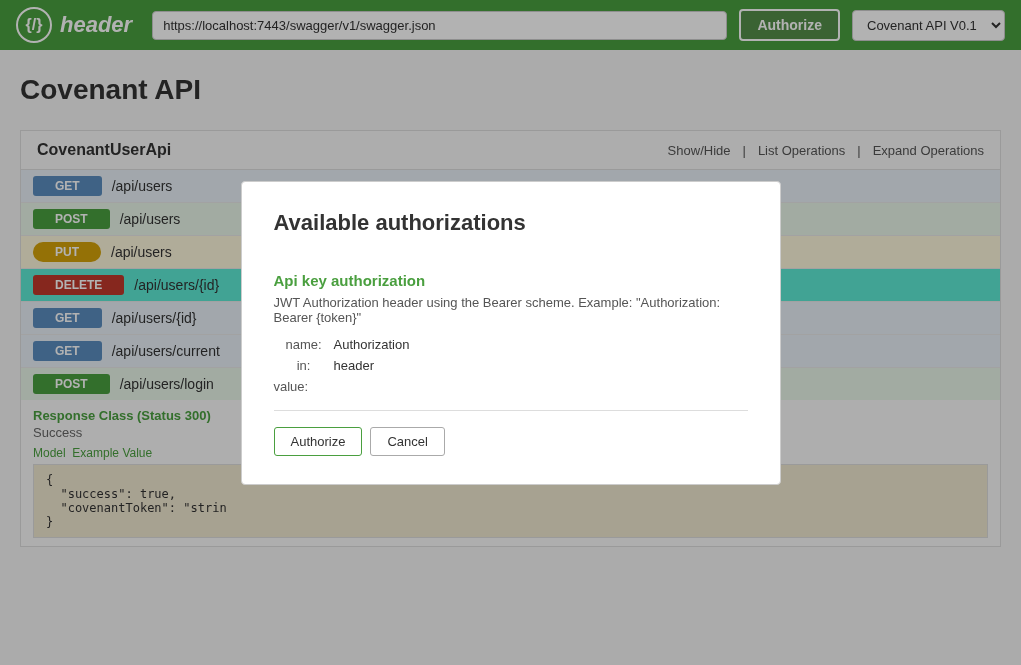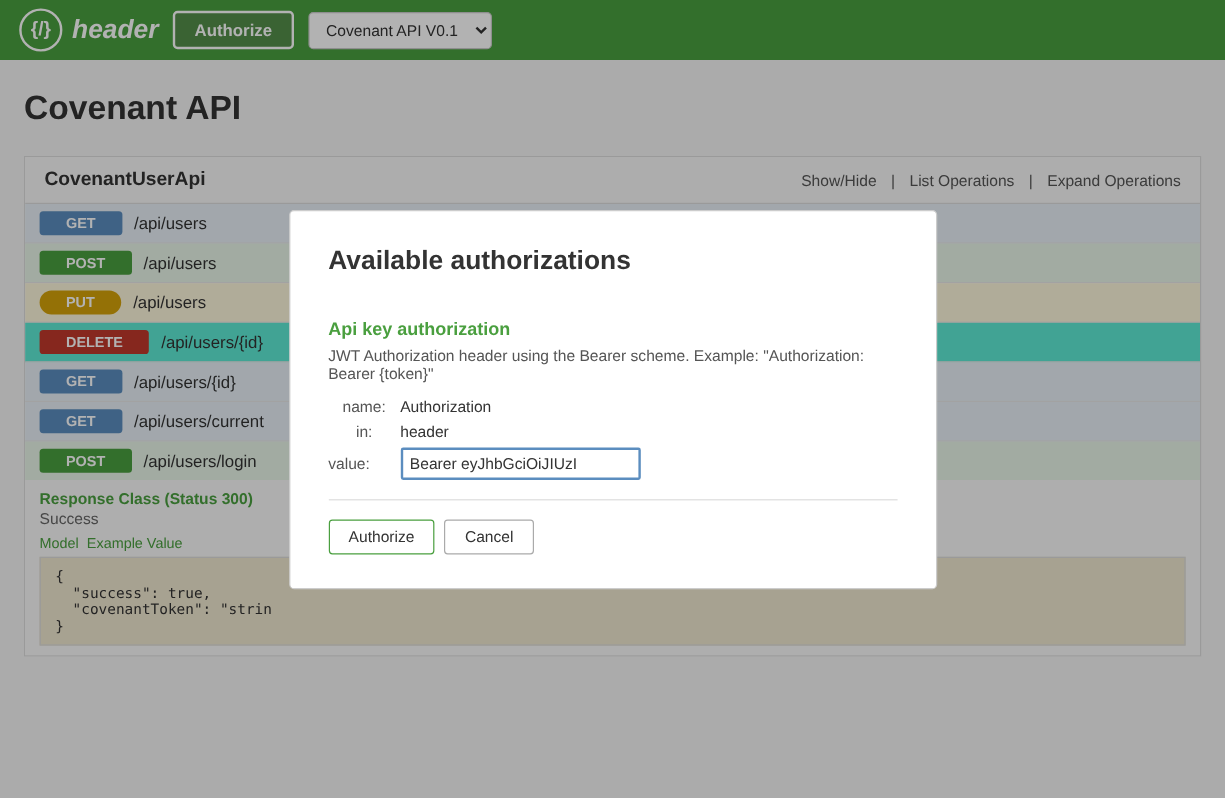--- a/index.html
+++ b/index.html
@@ -295,20 +295,21 @@
 </head>
 <body>
 
 <header class="header">
   <div class="header-logo">
     <div class="header-logo-icon">
       <span>{/}</span>
     </div>
     <span class="header-logo-text">header</span>
   </div>
+  <input class="header-url-bar" type="text" value="https://localhost:7443/swagger/v1/swagger.json" style="">
   <button class="header-authorize-btn">Authorize</button>
   <select class="header-version-select"><option>Covenant API V0.1</option></select>
 </header>
 
 <div class="main">
   <h1 class="page-title">Covenant API</h1>
 
   <div class="api-section">
     <div class="api-section-header">
       <span class="api-section-title">CovenantUserApi</span>
@@ -377,21 +378,20 @@
     <div class="auth-field-row">
       <span class="auth-field-label">name:</span>
       <span class="auth-field-value">Authorization</span>
     </div>
     <div class="auth-field-row">
       <span class="auth-field-label">in:</span>
       <span class="auth-field-value">header</span>
     </div>
     <div class="auth-value-row">
       <span class="auth-value-label">value:</span>
-      <input class="auth-value-input" type="text" value="Bearer eyJhbGciOiJIUzI" style="">
     </div>
 
     <hr class="modal-divider">
 
     <div class="modal-actions">
       <button class="btn-authorize">Authorize</button>
       <button class="btn-cancel">Cancel</button>
     </div>
   </div>
 </div>

